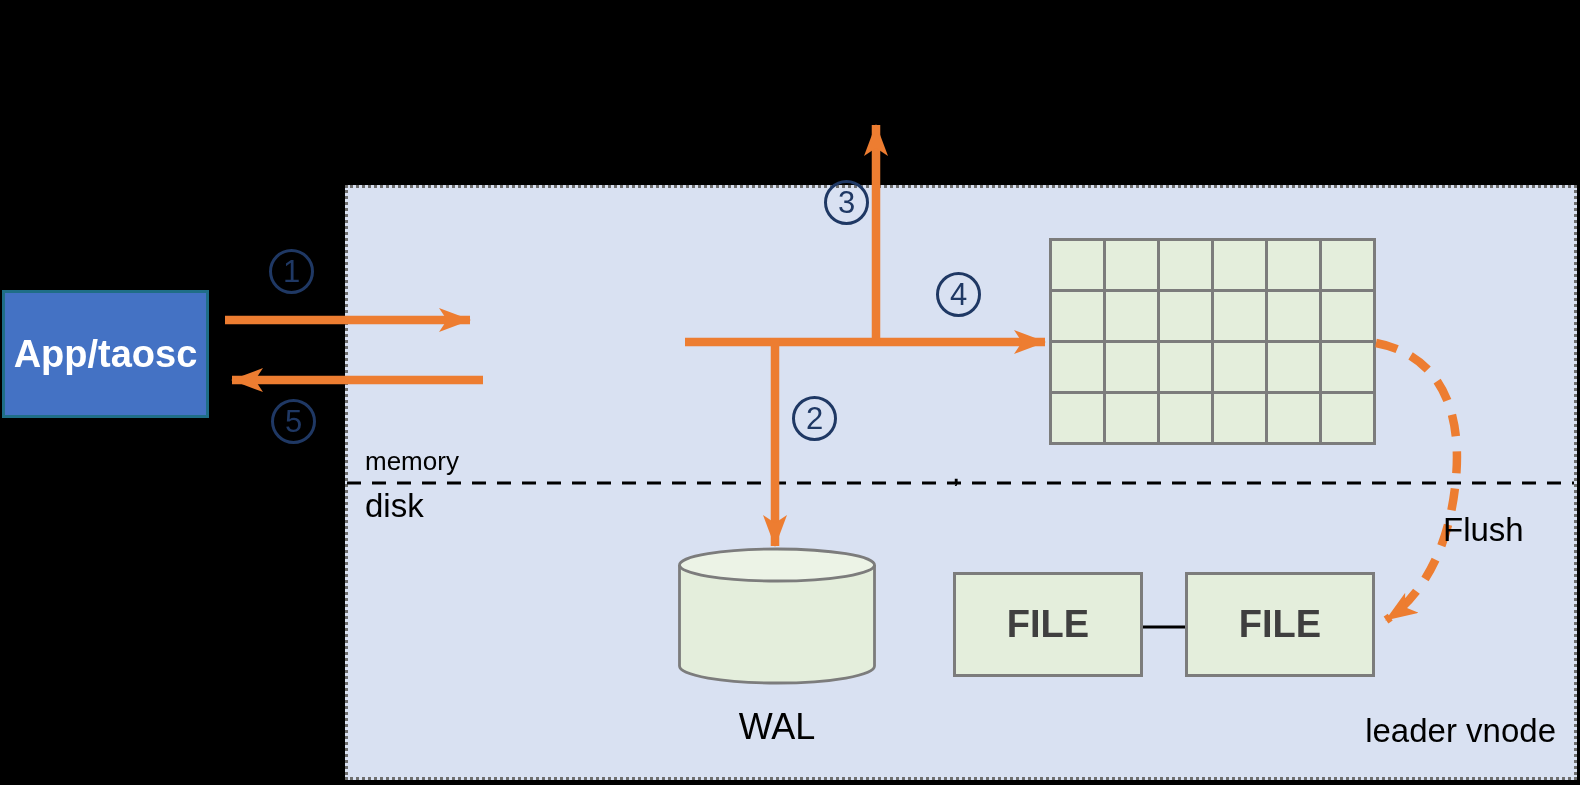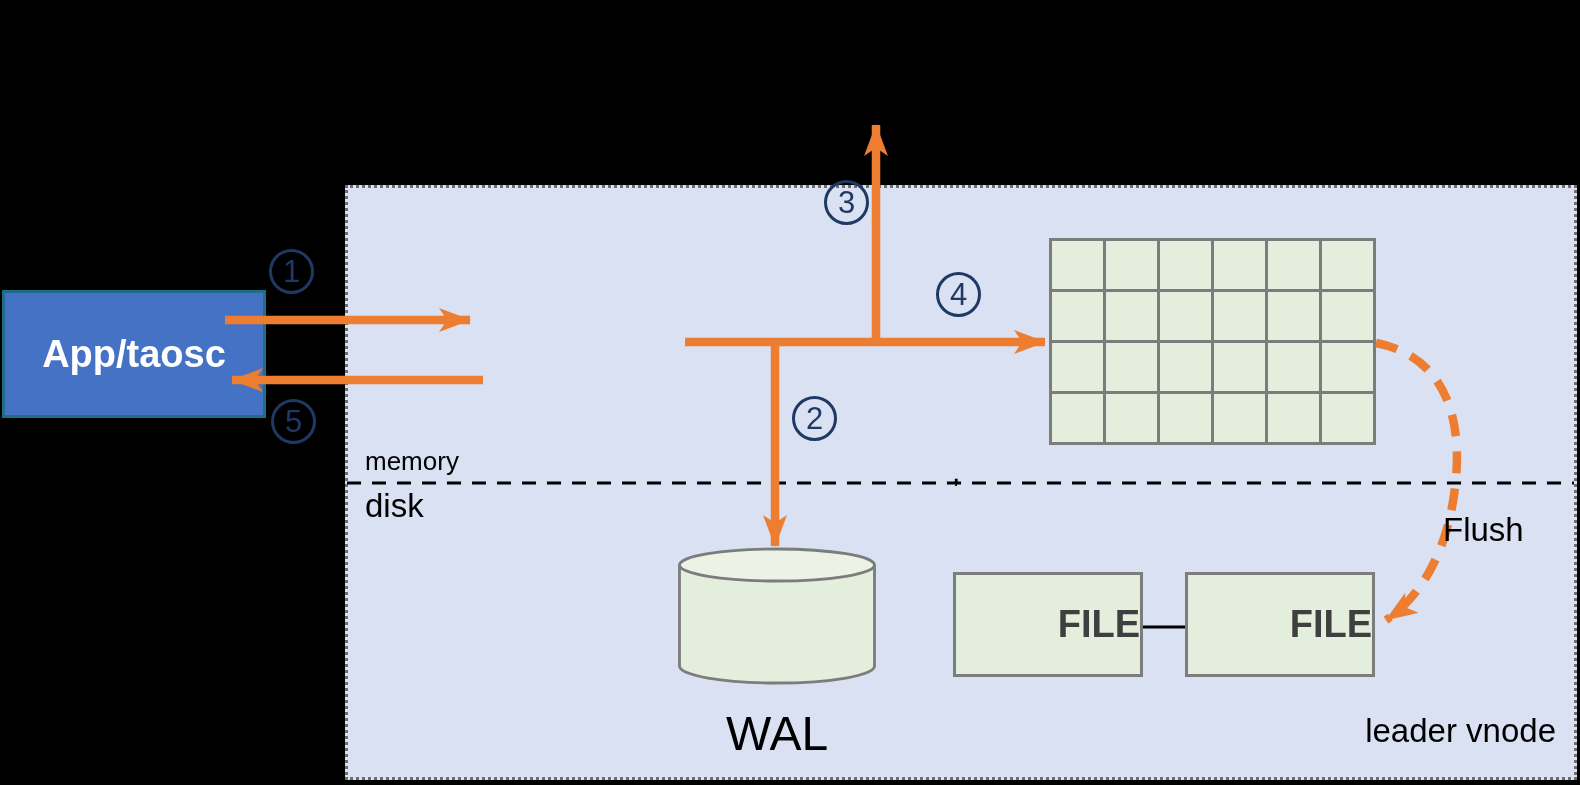--- a/index.html
+++ b/index.html
@@ -36,21 +36,21 @@
     box-sizing: border-box;
     color: #fff;
     font-weight: bold;
     display: flex;
     flex-direction: column;
     align-items: center;
     justify-content: center;
     text-align: center;
   }
   .follower-box { left: 729px; top: 2px; width: 289px; height: 118px; font-size: 32px; line-height: 40px; }
-  .app-box { left: 2px; top: 290px; width: 264px; height: 128px; font-size: 38px; }
+  .app-box { left: 2px; top: 290px; width: 207px; height: 128px; font-size: 38px; }
   .write-circle {
     position: absolute;
     left: 475px; top: 250px;
     width: 212px; height: 188px;
     border-radius: 50%;
     background: var(--green-fill);
     border: 3px solid var(--green-border);
     box-sizing: border-box;
     display: flex; align-items: center; justify-content: center;
     font-size: 40px; font-weight: bold; color: var(--dark-text);
@@ -65,21 +65,21 @@
     padding: 3px;
     box-sizing: border-box;
   }
   .memtable .cell { background: var(--green-fill); }
   .file-box {
     position: absolute;
     width: 190px; height: 105px;
     background: var(--green-fill);
     border: 3px solid var(--green-border);
     box-sizing: border-box;
-    display: flex; align-items: center; justify-content: flex-end;
+    display: flex; align-items: center; justify-content: center;
     font-size: 38px; font-weight: bold; color: var(--dark-text);
   }
   .file-left  { left: 953px;  top: 572px; }
   .file-right { left: 1185px; top: 572px; }
   .cylinder { position: absolute; left: 676px; top: 546px; }
   .num {
     position: absolute;
     width: 45px; height: 45px;
     border: 3px solid var(--navy);
     border-radius: 50%;
@@ -89,21 +89,21 @@
     display: flex; align-items: center; justify-content: center;
   }
   .num-1 { left: 269px; top: 249px; }
   .num-2 { left: 792px; top: 396px; }
   .num-3 { left: 824px; top: 180px; }
   .num-4 { left: 936px; top: 272px; }
   .num-5 { left: 271px; top: 399px; }
   .lbl { position: absolute; color: #000; white-space: nowrap; }
   .lbl-memory { left: 365px; top: 446px; font-size: 26px; }
   .lbl-disk   { left: 365px; top: 487px; font-size: 33px; }
-  .lbl-wal    { left: 677px; top: 706px; width: 200px; text-align: center; font-size: 48px; }
+  .lbl-wal    { left: 677px; top: 706px; width: 200px; text-align: center; font-size: 36px; }
   .lbl-flush  { left: 1443px; top: 511px; font-size: 33px; }
   .lbl-leader { right: 24px; top: 712px; font-size: 33px; }
   .lbl-comma  { left: 952px; top: 455px; font-size: 30px; }
   .overlay { position: absolute; left: 0; top: 0; pointer-events: none; }
   .arrow { stroke: var(--orange); stroke-width: 8.5; fill: none; marker-end: url(#ah); }
   .arrow-dashed { stroke-dasharray: 22 15; }
   .blackline { stroke: #000; fill: none; }
 </style>
 </head>
 <body style="background: rgb(0, 0, 0);">

